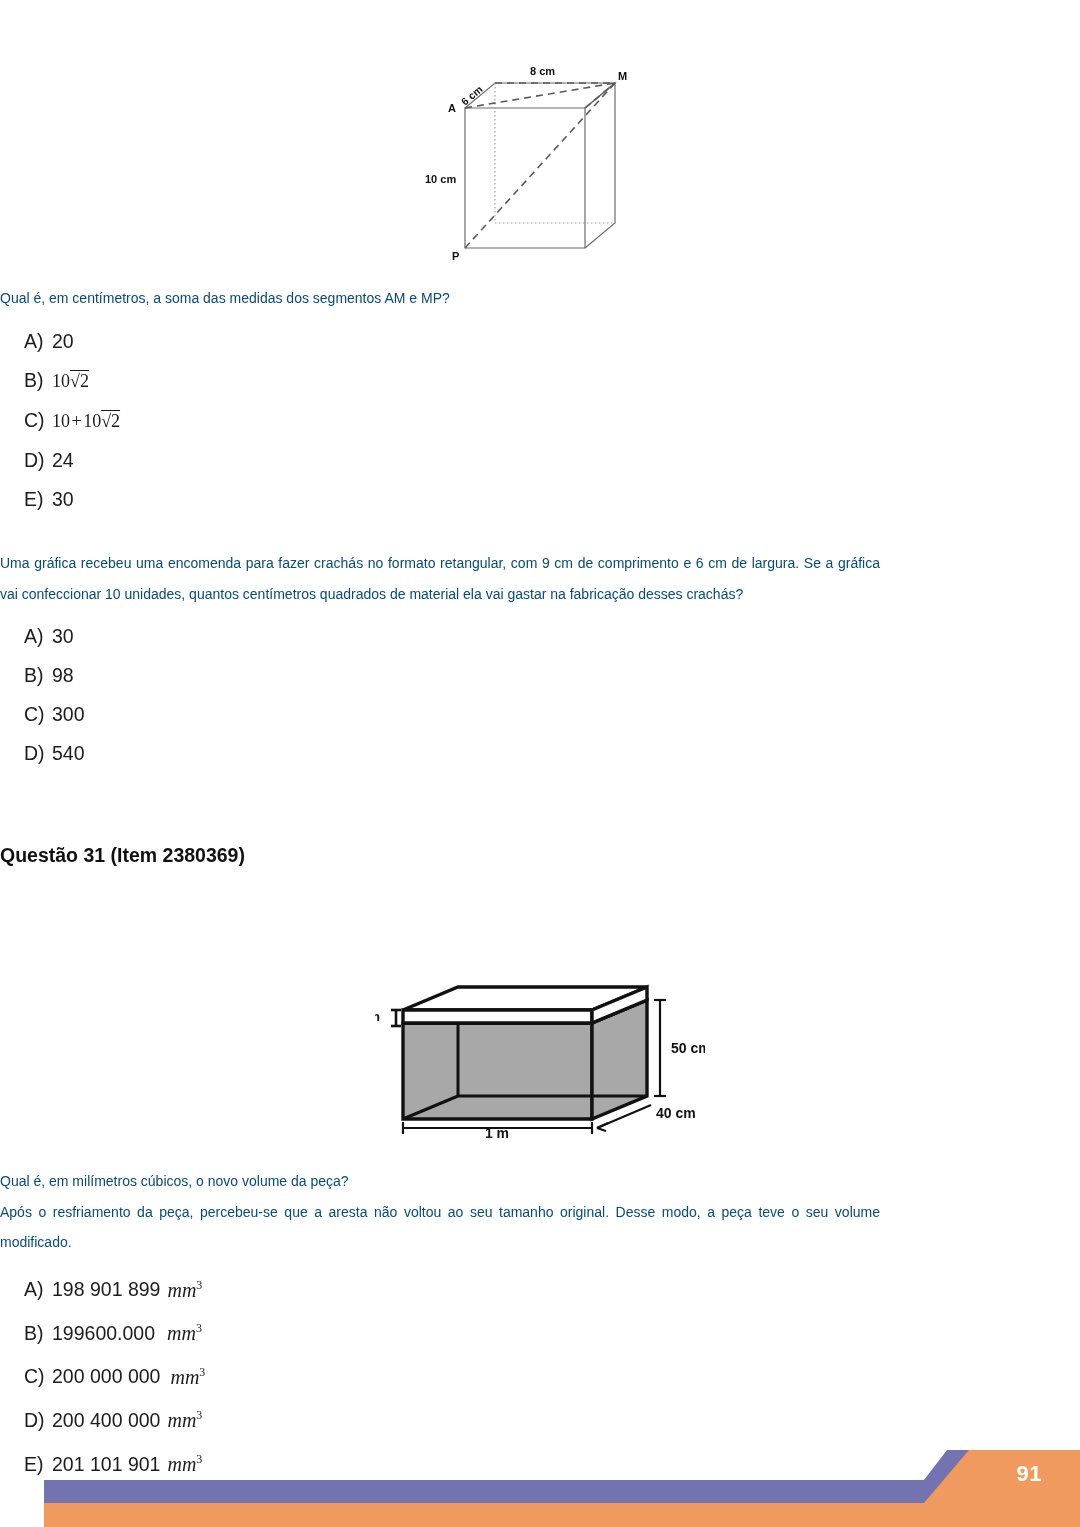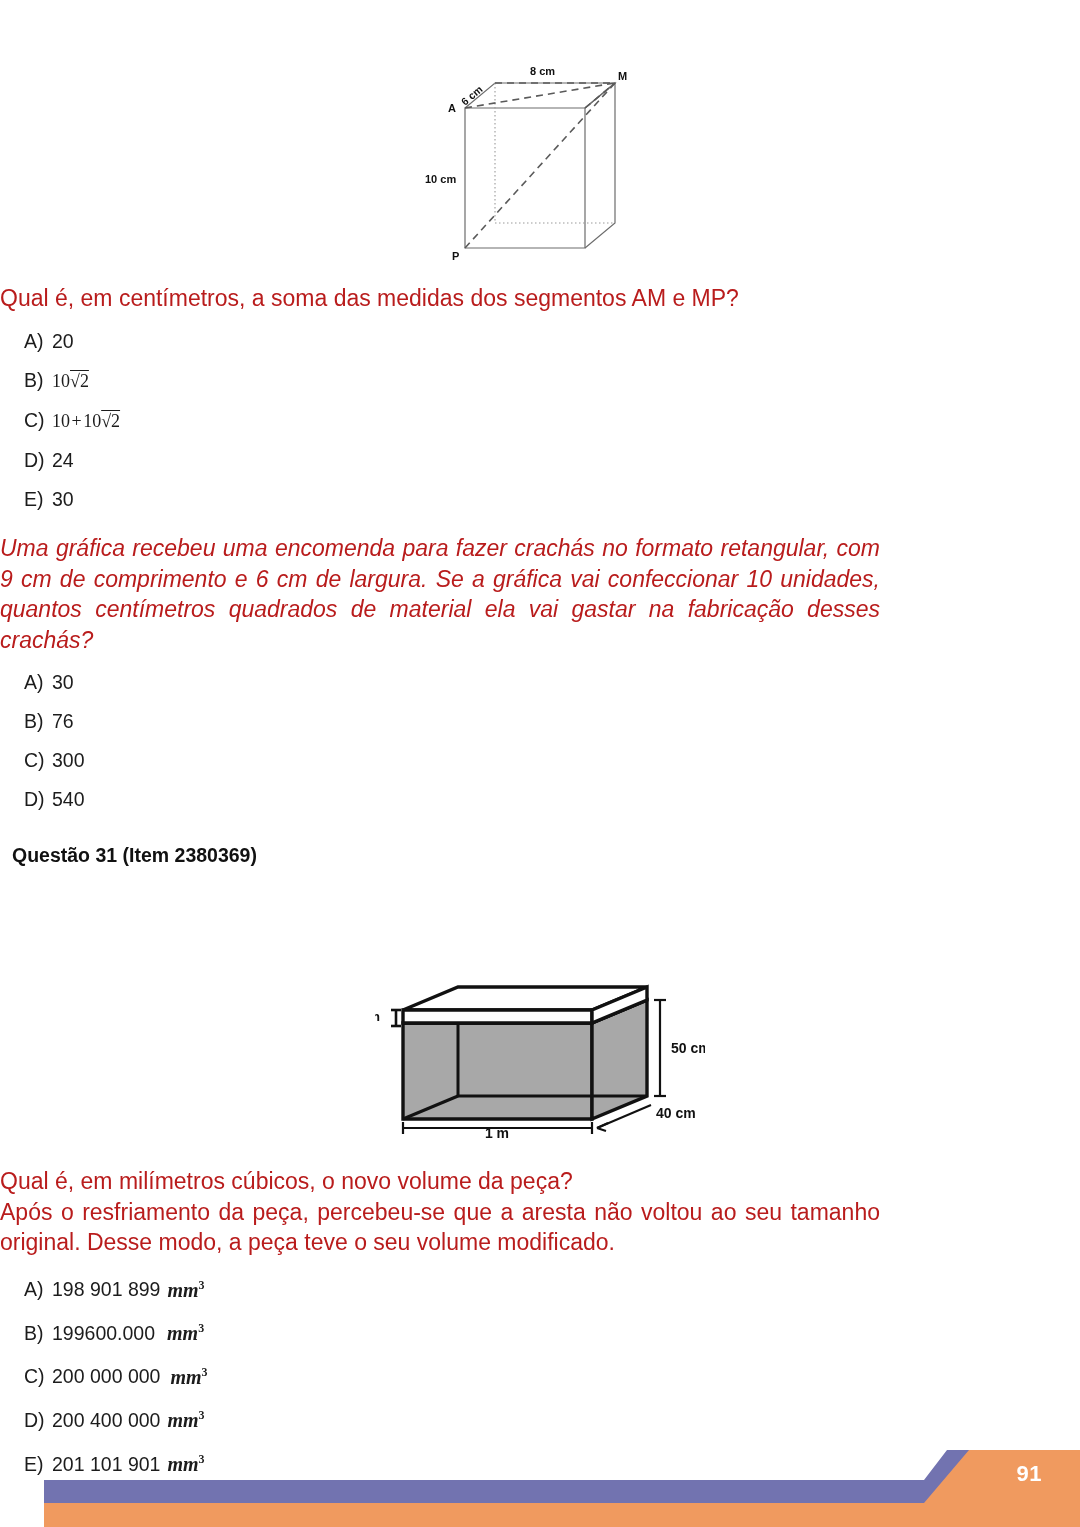--- a/index.html
+++ b/index.html
@@ -39,25 +39,25 @@
 
   
   .content {
     position: absolute;
     left: 101px;
     top: 0;
     width: 880px;
   }
   p.para {
     margin: 0;
-    font-size: 23px;
+    font-size: 14px;
     line-height: 30.5px;
     text-align: justify;
     text-justify: inter-word;
-    color: #b91c1c;
+    color: #0c4a6e;
   }
   h3.qheading {
     margin: 0;
     font-size: 19.5px;
     line-height: 30px;
     font-weight: bold;
     color: #111111;
   }
   .opt-list {
     margin: 0;
@@ -82,21 +82,20 @@
   }
   .mathserif {
     font-family: "Liberation Serif", serif;
     font-size: 18px;
   }
   .unit {
     font-family: "Liberation Serif", serif;
     font-style: italic;
     font-size: 20px;
     margin-left: 7px;
-    font-weight: bold;
   }
   .unit sup {
     font-size: 12px;
     font-style: normal;
     vertical-align: super;
   }
 
   
   .blk { position: absolute; left: 0; width: 880px; }
 
@@ -176,42 +175,42 @@
         <span class="val">24</span>
       </li>
       <li class="opt">
         <span class="lab">E)</span>
         <span class="val">30</span>
       </li>
     </ul>
   </div>
 
   <div class="content blk" style="top:533px;">
-    <p class="para" style="font-style:italic;">Uma gráfica recebeu uma encomenda para fazer crachás no formato retangular, com 9 cm de comprimento e 6 cm de largura. Se a gráfica vai confeccionar 10 unidades, quantos centímetros quadrados de material ela vai gastar na fabricação desses crachás?</p>
+    <p class="para" style="margin-top:15px;">Uma gráfica recebeu uma encomenda para fazer crachás no formato retangular, com 9 cm de comprimento e 6 cm de largura. Se a gráfica vai confeccionar 10 unidades, quantos centímetros quadrados de material ela vai gastar na fabricação desses crachás?</p>
     <ul class="opt-list" style="margin-top:8px;">
       <li class="opt">
         <span class="lab">A)</span>
         <span class="val">30</span>
       </li>
       <li class="opt">
         <span class="lab">B)</span>
-        <span class="val">76</span>
+        <span class="val">98</span>
       </li>
       <li class="opt">
         <span class="lab">C)</span>
         <span class="val">300</span>
       </li>
       <li class="opt">
         <span class="lab">D)</span>
         <span class="val">540</span>
       </li>
     </ul>
   </div>
 
-  <div class="content blk" style="top:840px;padding-left:12px;">
+  <div class="content blk" style="top:840px;">
     <h3 class="qheading">Questão 31 (Item 2380369)</h3>
   </div>
 
   <div class="figure-box2">
     <svg width="330" height="160" viewBox="0 0 330 160">
 
       <g>
 
         <polygon points="28,45 217,45 217,141 28,141" fill="#a8a8a8" stroke="#111" stroke-width="3.4"></polygon>
 

